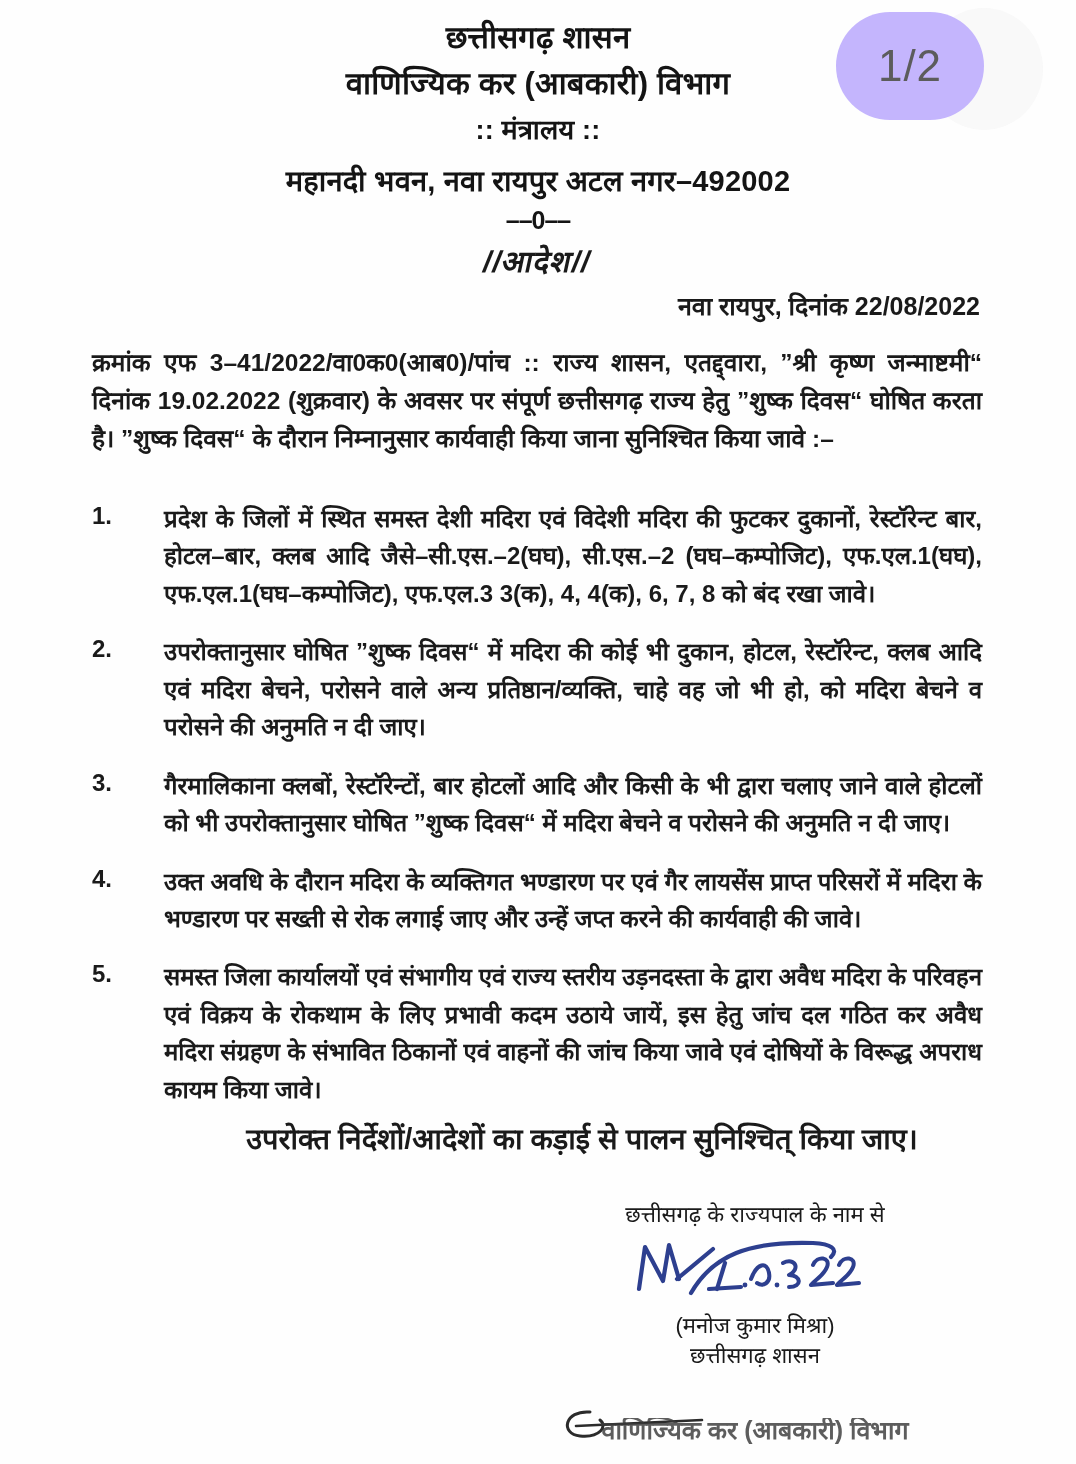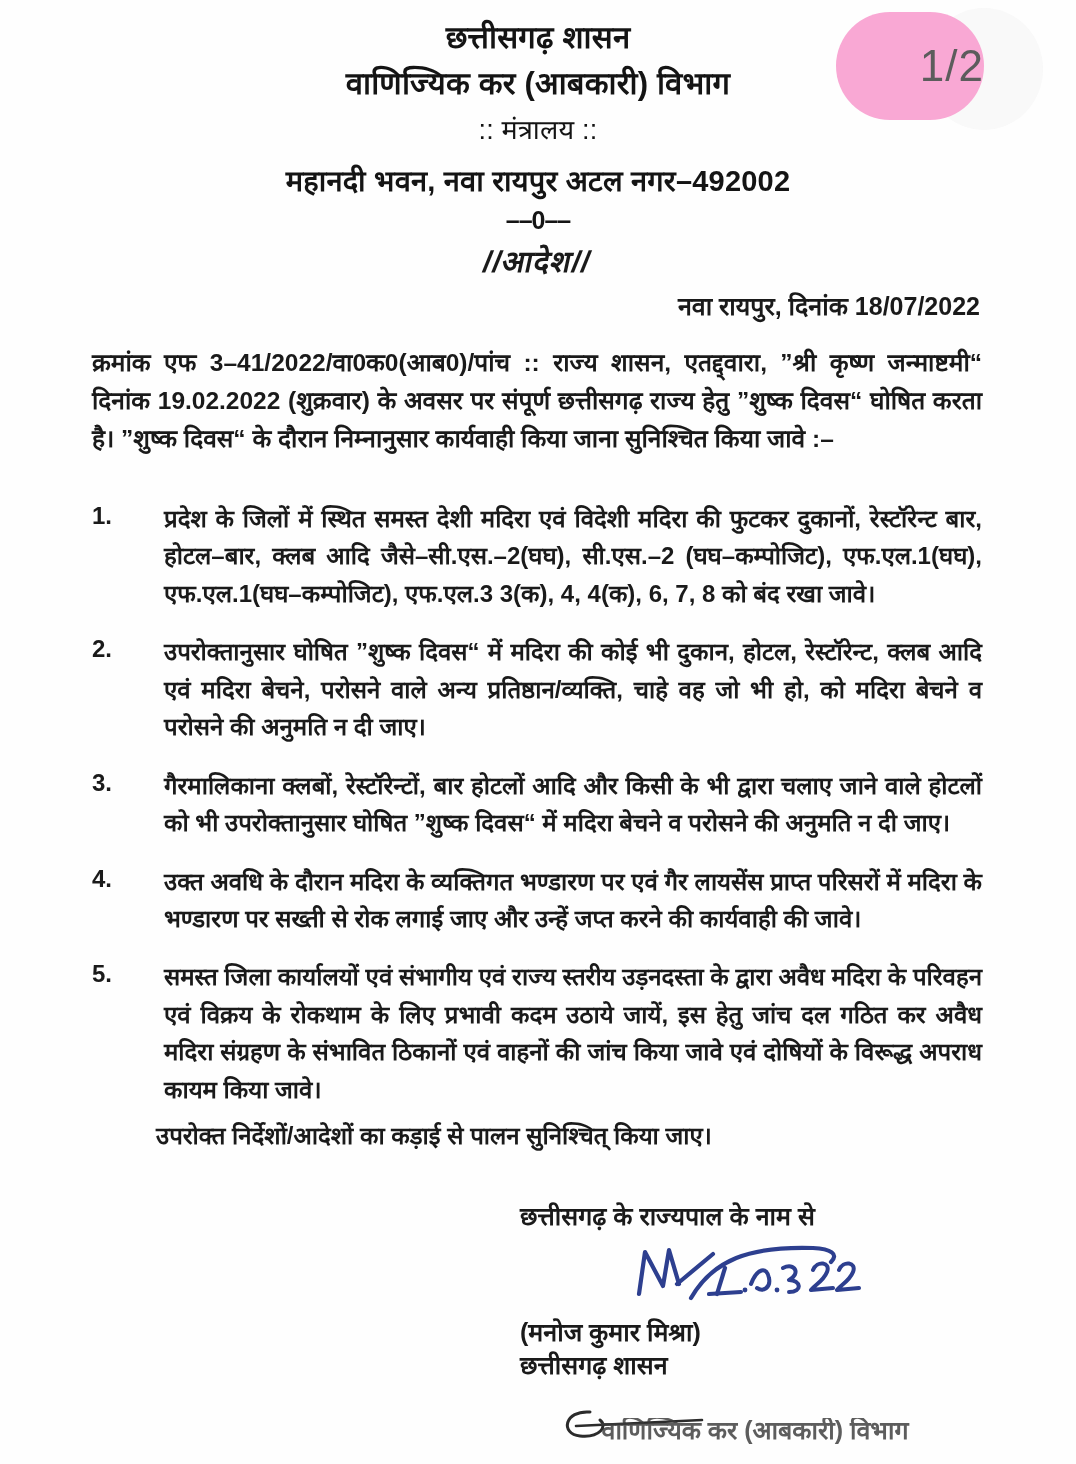--- a/index.html
+++ b/index.html
@@ -33,24 +33,24 @@
     opacity: .55;
     z-index: 4;
   }
   .page-badge {
     position: absolute;
     top: 12px;
     left: 836px;
     width: 148px;
     height: 108px;
     border-radius: 54px;
-    background: #f9a8d4;
+    background: #c4b5fd;
     display: flex;
     align-items: center;
-    justify-content: flex-end;
+    justify-content: center;
     z-index: 5;
   }
   .page-badge span {
     font-size: 44px;
     color: #5c5c5c;
     letter-spacing: 1px;
     font-weight: 400;
   }
 
   
@@ -63,21 +63,21 @@
     z-index: 2;
   }
   .hd-line {
     font-weight: 700;
     color: #141414;
     line-height: 1.30;
     letter-spacing: .2px;
   }
   .hd-1 { font-size: 31px; }
   .hd-2 { font-size: 31px; margin-top: 6px; }
-  .hd-3 { font-size: 27px; margin-top: 8px; font-weight: 400; }
+  .hd-3 { font-size: 27px; margin-top: 8px; font-weight: 700; }
   .hd-4 { font-size: 29px; margin-top: 15px; }
   .hd-rule {
     font-size: 25px;
     margin-top: 4px;
     letter-spacing: -1px;
     font-weight: 700;
   }
 
   .order-title {
     position: absolute;
@@ -134,35 +134,37 @@
     flex: 1 1 auto;
     font-size: 24px;
     line-height: 1.56;
     text-align: justify;
     font-weight: 600;
   }
 
   .closing {
     position: absolute;
     top: 1118px;
-    left: 156px;
+    left: 172px;
     width: 820px;
-    font-size: 24px;
+    font-size: 29px;
     font-weight: 600;
     line-height: 1.5;
+    text-align: center;
   }
 
   
   .sign-block {
     position: absolute;
     top: 1200px;
     left: 520px;
     width: 470px;
-    font-size: 25px;
-    font-weight: 700;
+    text-align: center;
+    font-size: 22px;
+    font-weight: 400;
     line-height: 1.34;
   }
   .sign-block .ln { display: block; }
   .sig-art {
     position: relative;
     height: 72px;
     margin: 4px 0 -6px 0;
   }
   .sig-art svg { position: absolute; left: 50%; top: 0; transform: translateX(-46%); }
   .sign-name { margin-top: 12px; }
@@ -200,21 +202,21 @@
     <div class="hd-line hd-2">वाणिज्यिक कर (आबकारी) विभाग</div>
     <div class="hd-line hd-3">:: मंत्रालय ::</div>
     <div class="hd-line hd-4">महानदी भवन, नवा रायपुर अटल नगर–492002</div>
     <div class="hd-line hd-rule">––0––</div>
   </div>
 
   <div class="order-title">
     <span class="slash">//आदेश//</span>
   </div>
 
-  <div class="date-line">नवा रायपुर, दिनांक 18/07/2022</div>
+  <div class="date-line">नवा रायपुर, दिनांक 22/08/2022</div>
 
   <div class="intro">
     <span>क्रमांक एफ 3–41/2022/वा0क0(आब0)/पांच :: राज्य शासन, एतद्द्वारा, ”श्री कृष्ण जन्माष्टमी“ दिनांक 19.02.2022 (शुक्रवार) के अवसर पर संपूर्ण छत्तीसगढ़ राज्य हेतु </span><span class="b">”शुष्क दिवस“</span><span> घोषित करता है। </span><span class="b">”शुष्क दिवस“</span><span> के दौरान निम्नानुसार कार्यवाही किया जाना सुनिश्चित किया जावे :–</span>
   </div>
 
   <div class="clauses">
 
     <div class="clause">
       <div class="clause-num">1.</div>
       <div class="clause-body">प्रदेश के जिलों में स्थित समस्त देशी मदिरा एवं विदेशी मदिरा की फुटकर दुकानों, रेस्टॉरेन्ट बार, होटल–बार, क्लब आदि जैसे–सी.एस.–2(घघ), सी.एस.–2 (घघ–कम्पोजिट), एफ.एल.1(घघ), एफ.एल.1(घघ–कम्पोजिट), एफ.एल.3 3(क), 4, 4(क), 6, 7, 8 को बंद रखा जावे।</div>

